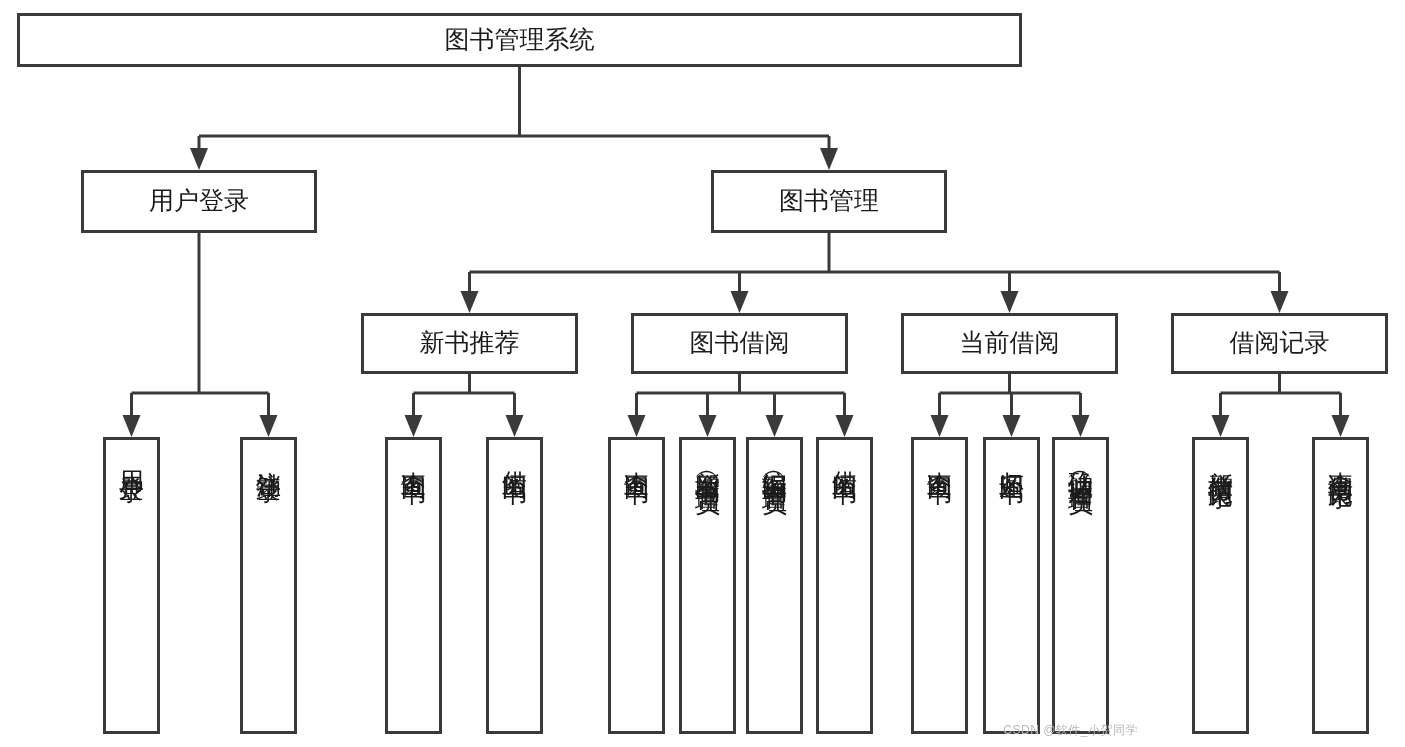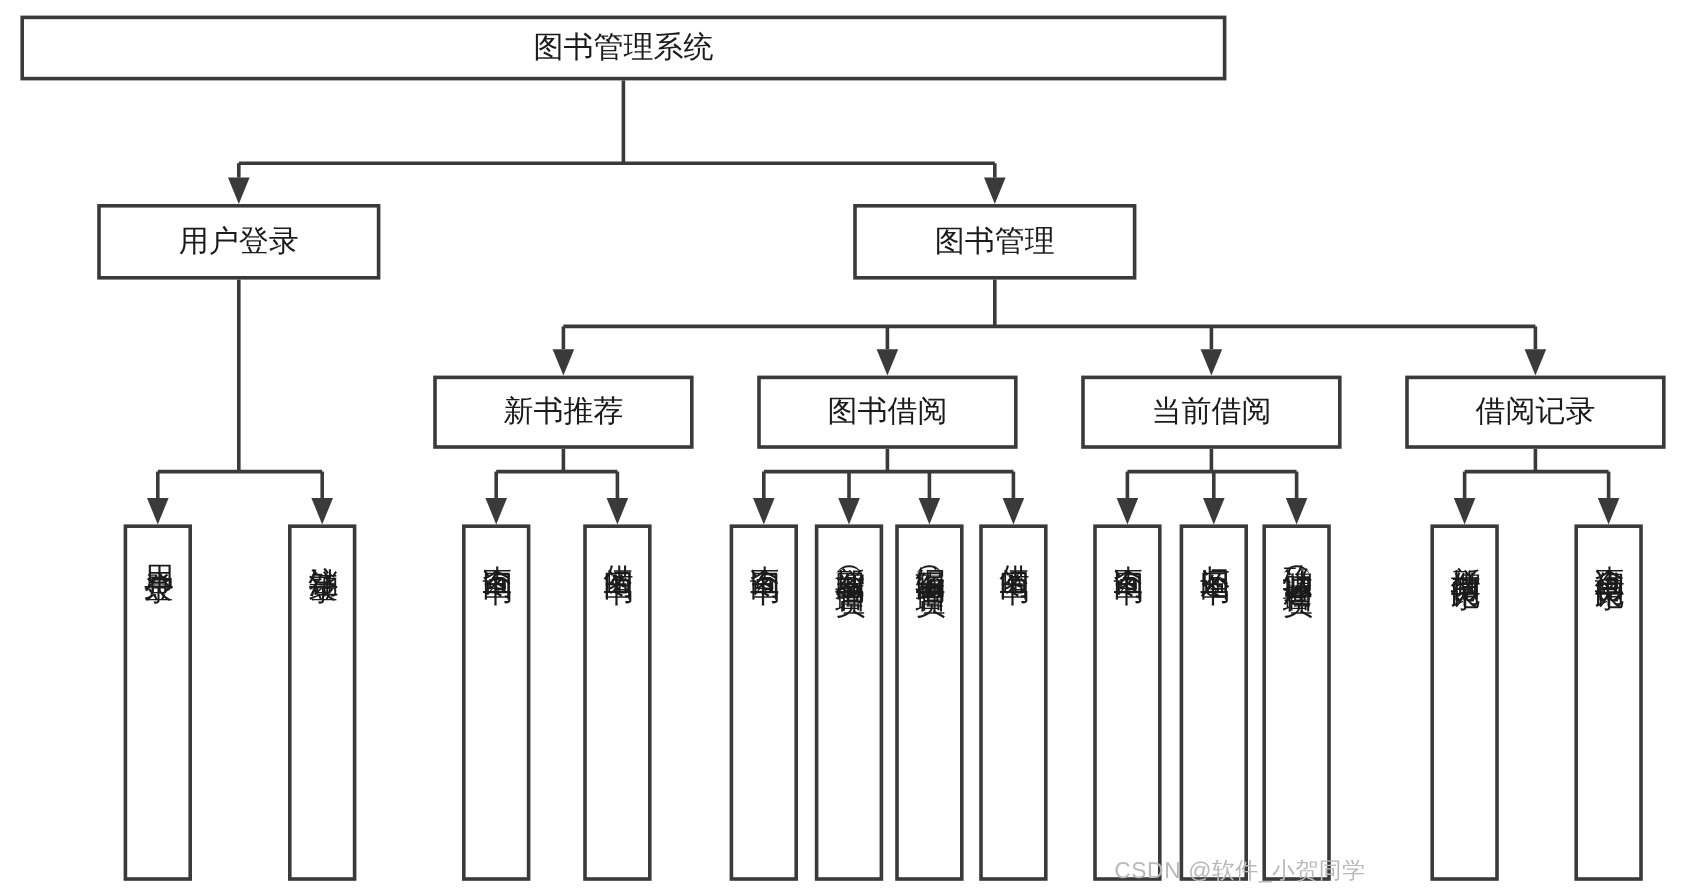--- a/index.html
+++ b/index.html
@@ -68,21 +68,21 @@
     line-height: 1.0;
     color: #1b1b1b;
     letter-spacing: 3px;
     white-space: nowrap;
   }
   .watermark {
     position: absolute;
     right: 8px;
     bottom: 8px;
     font-family: "Liberation Sans", "DejaVu Sans", sans-serif;
-    font-size: 19px;
+    font-size: 12px;
     color: #b9b9b9;
     white-space: nowrap;
     letter-spacing: 0.5px;
   }
 </style>
 </head>
 <body>
 
 <div id="diagram-root">
 

